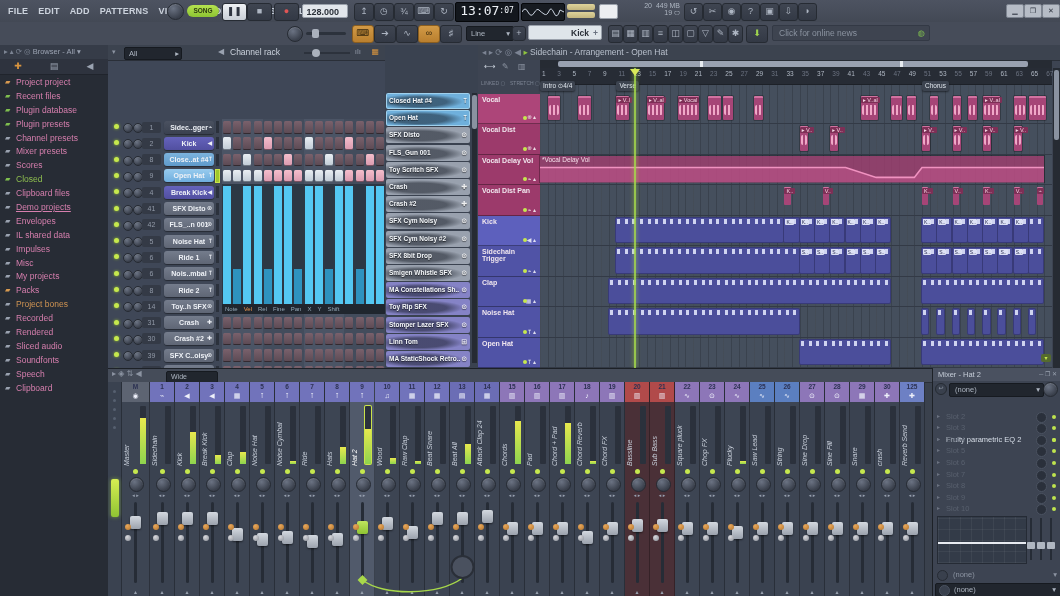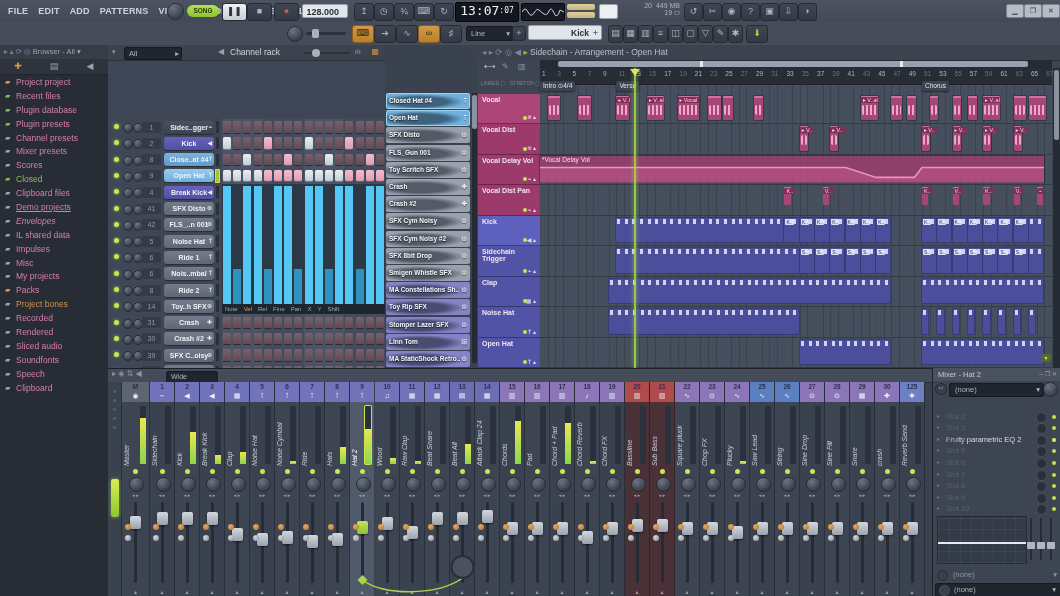--- a/index.html
+++ b/index.html
@@ -179,20 +179,24 @@
         <div class="tbtn" style="left: 15px; width: 13px;">▦</div>
         <div class="tbtn" style="left: 30px; width: 13px;">▥</div>
         <div class="tbtn" style="left: 45px; width: 13px;">≡</div>
         <div class="tbtn" style="left: 60px; width: 13px;">◫</div>
         <div class="tbtn" style="left: 75px; width: 13px;">▢</div>
         <div class="tbtn" style="left: 90px; width: 13px;">▽</div>
         <div class="tbtn" style="left: 105px; width: 13px;">✎</div>
         <div class="tbtn" style="left: 120px; width: 13px;">✱</div>
       </div>
     <div class="tbtn" style="left:746px;width:20px;color:#9fd44e;">⬇</div>
+    <div class="abs" style="left:772px;top:3px;width:158px;height:16px;background:#3e4450;border:1px solid #333945;border-radius:2px;font-size:8.5px;line-height:15px;color:#8b93a0;padding-left:6px;box-sizing:border-box;">
+      <span>Click for online news</span>
+      <span class="abs" style="right:4px;color:#7fbf4f;">◍</span>
+    </div>
   </div>
 
   <div id="browser">
     <div id="browser-head"><span style="color:#7c8493;">▸ ▴ ⟳ ◎ </span><span>Browser - All</span> ▾</div>
     <div id="browser-tabs">
         <span style="color: rgb(217, 149, 63);">✚</span>
         <span style="color: rgb(154, 163, 177);">▤</span>
         <span style="color: rgb(154, 163, 177);">◀</span>
       </div>
     <div id="browser-list">
@@ -231,21 +235,21 @@
         <div class="b-item">
           <span class="bi" style="color: rgb(154, 162, 176);">▰</span>
           <span style="color: rgb(215, 127, 174);">Clipboard files</span>
         </div>
         <div class="b-item">
           <span class="bi" style="color: rgb(154, 162, 176);">▰</span>
           <span style="color: rgb(215, 127, 174); text-decoration: underline;">Demo projects</span>
         </div>
         <div class="b-item">
           <span class="bi" style="color: rgb(154, 162, 176);">▰</span>
-          <span style="color: rgb(215, 127, 174); font-style: italic;">Envelopes</span>
+          <span style="color: rgb(215, 127, 174);">Envelopes</span>
         </div>
         <div class="b-item">
           <span class="bi" style="color: rgb(154, 162, 176);">▰</span>
           <span style="color: rgb(215, 127, 174);">IL shared data</span>
         </div>
         <div class="b-item">
           <span class="bi" style="color: rgb(154, 162, 176);">▰</span>
           <span style="color: rgb(215, 127, 174);">Impulses</span>
         </div>
         <div class="b-item">

